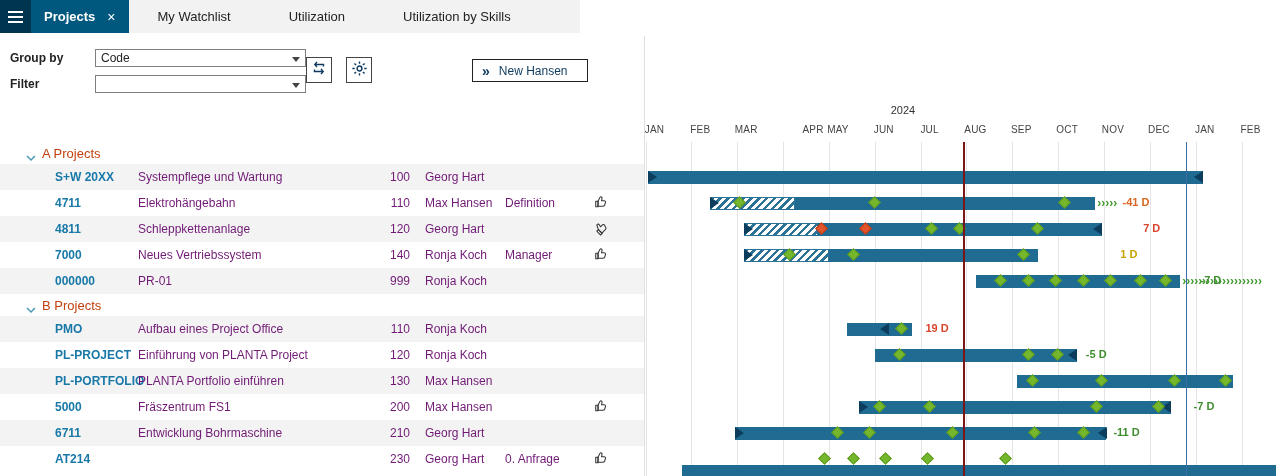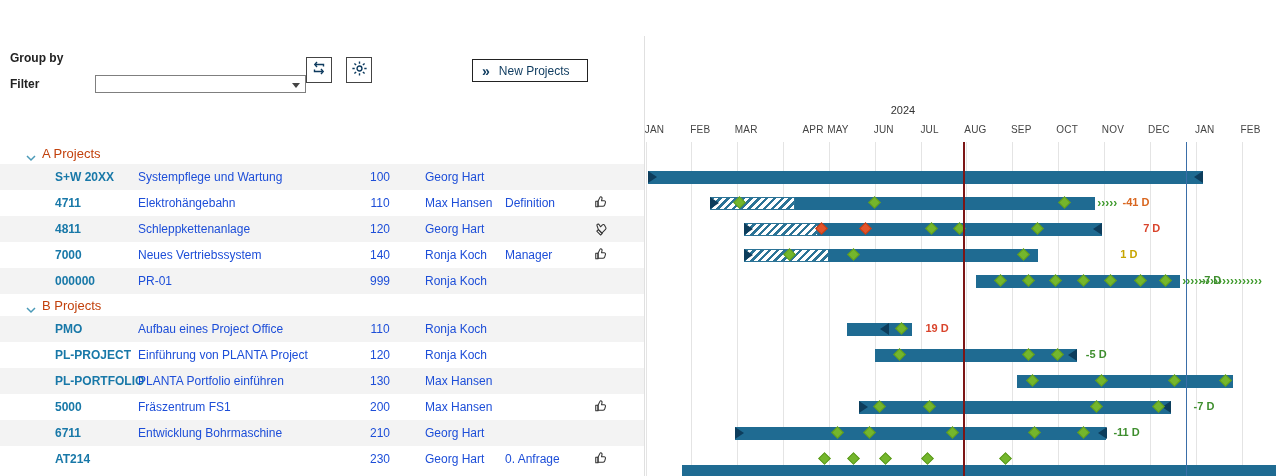--- a/index.html
+++ b/index.html
@@ -32,24 +32,24 @@
 
   
   #rows{position:absolute;top:142px;left:0;width:1281px}
   .row{position:relative;width:1281px}
   .row.group{height:22px}
   .row.data{height:26px}
   .row-left{position:absolute;left:0;top:0;width:644px;height:100%}
   .row.data.alt .row-left{background:#f3f3f3}
   .caret{position:absolute;left:26px;top:6px;cursor:pointer}
   .g-label{position:absolute;left:42px;top:4px;font-size:13px;color:#c2410c}
-  .c{position:absolute;top:6px;font-size:12px;color:#1d4ed8;white-space:nowrap}
+  .c{position:absolute;top:6px;font-size:12px;color:#701a75;white-space:nowrap}
   .c-code{left:55px;font-weight:bold;color:#1878a8;cursor:pointer}
   .c-name{left:138px}
-  .c-prio{left:350px;width:60px;text-align:center}
+  .c-prio{left:350px;width:60px;text-align:right}
   .c-mgr{left:425px}
   .c-phase{left:505px}
   .c-est{position:absolute;left:594px;top:5px;cursor:pointer}
   .c-est.req svg{transform:rotate(-45deg)}
 
   
   .lane{position:absolute;left:0;top:0;width:1281px;height:26px}
   .bar{position:absolute;top:7px;height:13px;background:#1f6b92;z-index:1;cursor:pointer}
   .bar.hatch{background:repeating-linear-gradient(135deg,#2b7396 0 2.5px,#ffffff 2.5px 5.5px);border:1px solid #2b7396}
   .bar.bottom{top:19px}
@@ -66,22 +66,40 @@
   .vline{position:absolute;top:142px;height:334px;z-index:5}
   .vline.today{width:2px}
   .vline.focus{width:1px}
   .sep{position:absolute;left:644px;top:36px;height:440px;width:1px;background:#e0e0e0}
 </style>
 </head>
 <body>
 
 <div id="app">
 
+  <div class="tabbar">
+    <div class="burger">
+        <span></span>
+      </div>
+    <div class="tab-active">
+      <span>Projects</span>
+      <span class="tab-close">×</span>
+    </div>
+    <div class="tabs-rest">
+      <div class="tab">My Watchlist</div>
+      <div class="tab">Utilization</div>
+      <div class="tab">Utilization by Skills</div>
+    </div>
+  </div>
 
   <div class="lbl" style="left:10px;top:51px">Group by</div>
+  <div class="selectbox" style="top:49px">
+    <span>Code</span>
+    <span class="arr"></span>
+  </div>
   <div class="lbl" style="left:10px;top:77px">Filter</div>
   <div class="selectbox" style="top:75px">
     <span></span>
     <span class="arr"></span>
   </div>
   <div class="iconbtn" style="left:306px">
     <span>
       <svg width="16" height="16" viewBox="0 0 16 16" fill="none" stroke="#0d3a5e" stroke-width="1.4">
         <path d="M12.5 6.5v-2h-8"></path>
           <path d="M3.5 9.5v2h8"></path>
@@ -95,21 +113,21 @@
       <svg width="17" height="17" viewBox="0 0 16 16">
         <g fill="none" stroke="#0d3a5e" stroke-width="1.3">
           <circle cx="8" cy="8" r="2.3"></circle>
           <path d="M8 1.3v2.2M8 12.5v2.2M1.3 8h2.2M12.5 8h2.2M3.2 3.2l1.6 1.6M11.2 11.2l1.6 1.6M12.8 3.2l-1.6 1.6M4.8 11.2l-1.6 1.6"></path>
         </g>
       </svg>
     </span>
   </div>
   <div class="newproj">
     <span class="chevs">»</span>
-    <span>New Projects</span>
+    <span>New Hansen</span>
   </div>
 
 
   <div class="year">2024</div>
   <div id="months">
       <div class="month" style="left: 637.5px;">JAN</div>
       <div class="month" style="left: 683.35px;">FEB</div>
       <div class="month" style="left: 729.2px;">MAR</div>
       <div class="month" style="left: 796px;">APR</div>
       <div class="month" style="left: 820.9px;">MAY</div>

